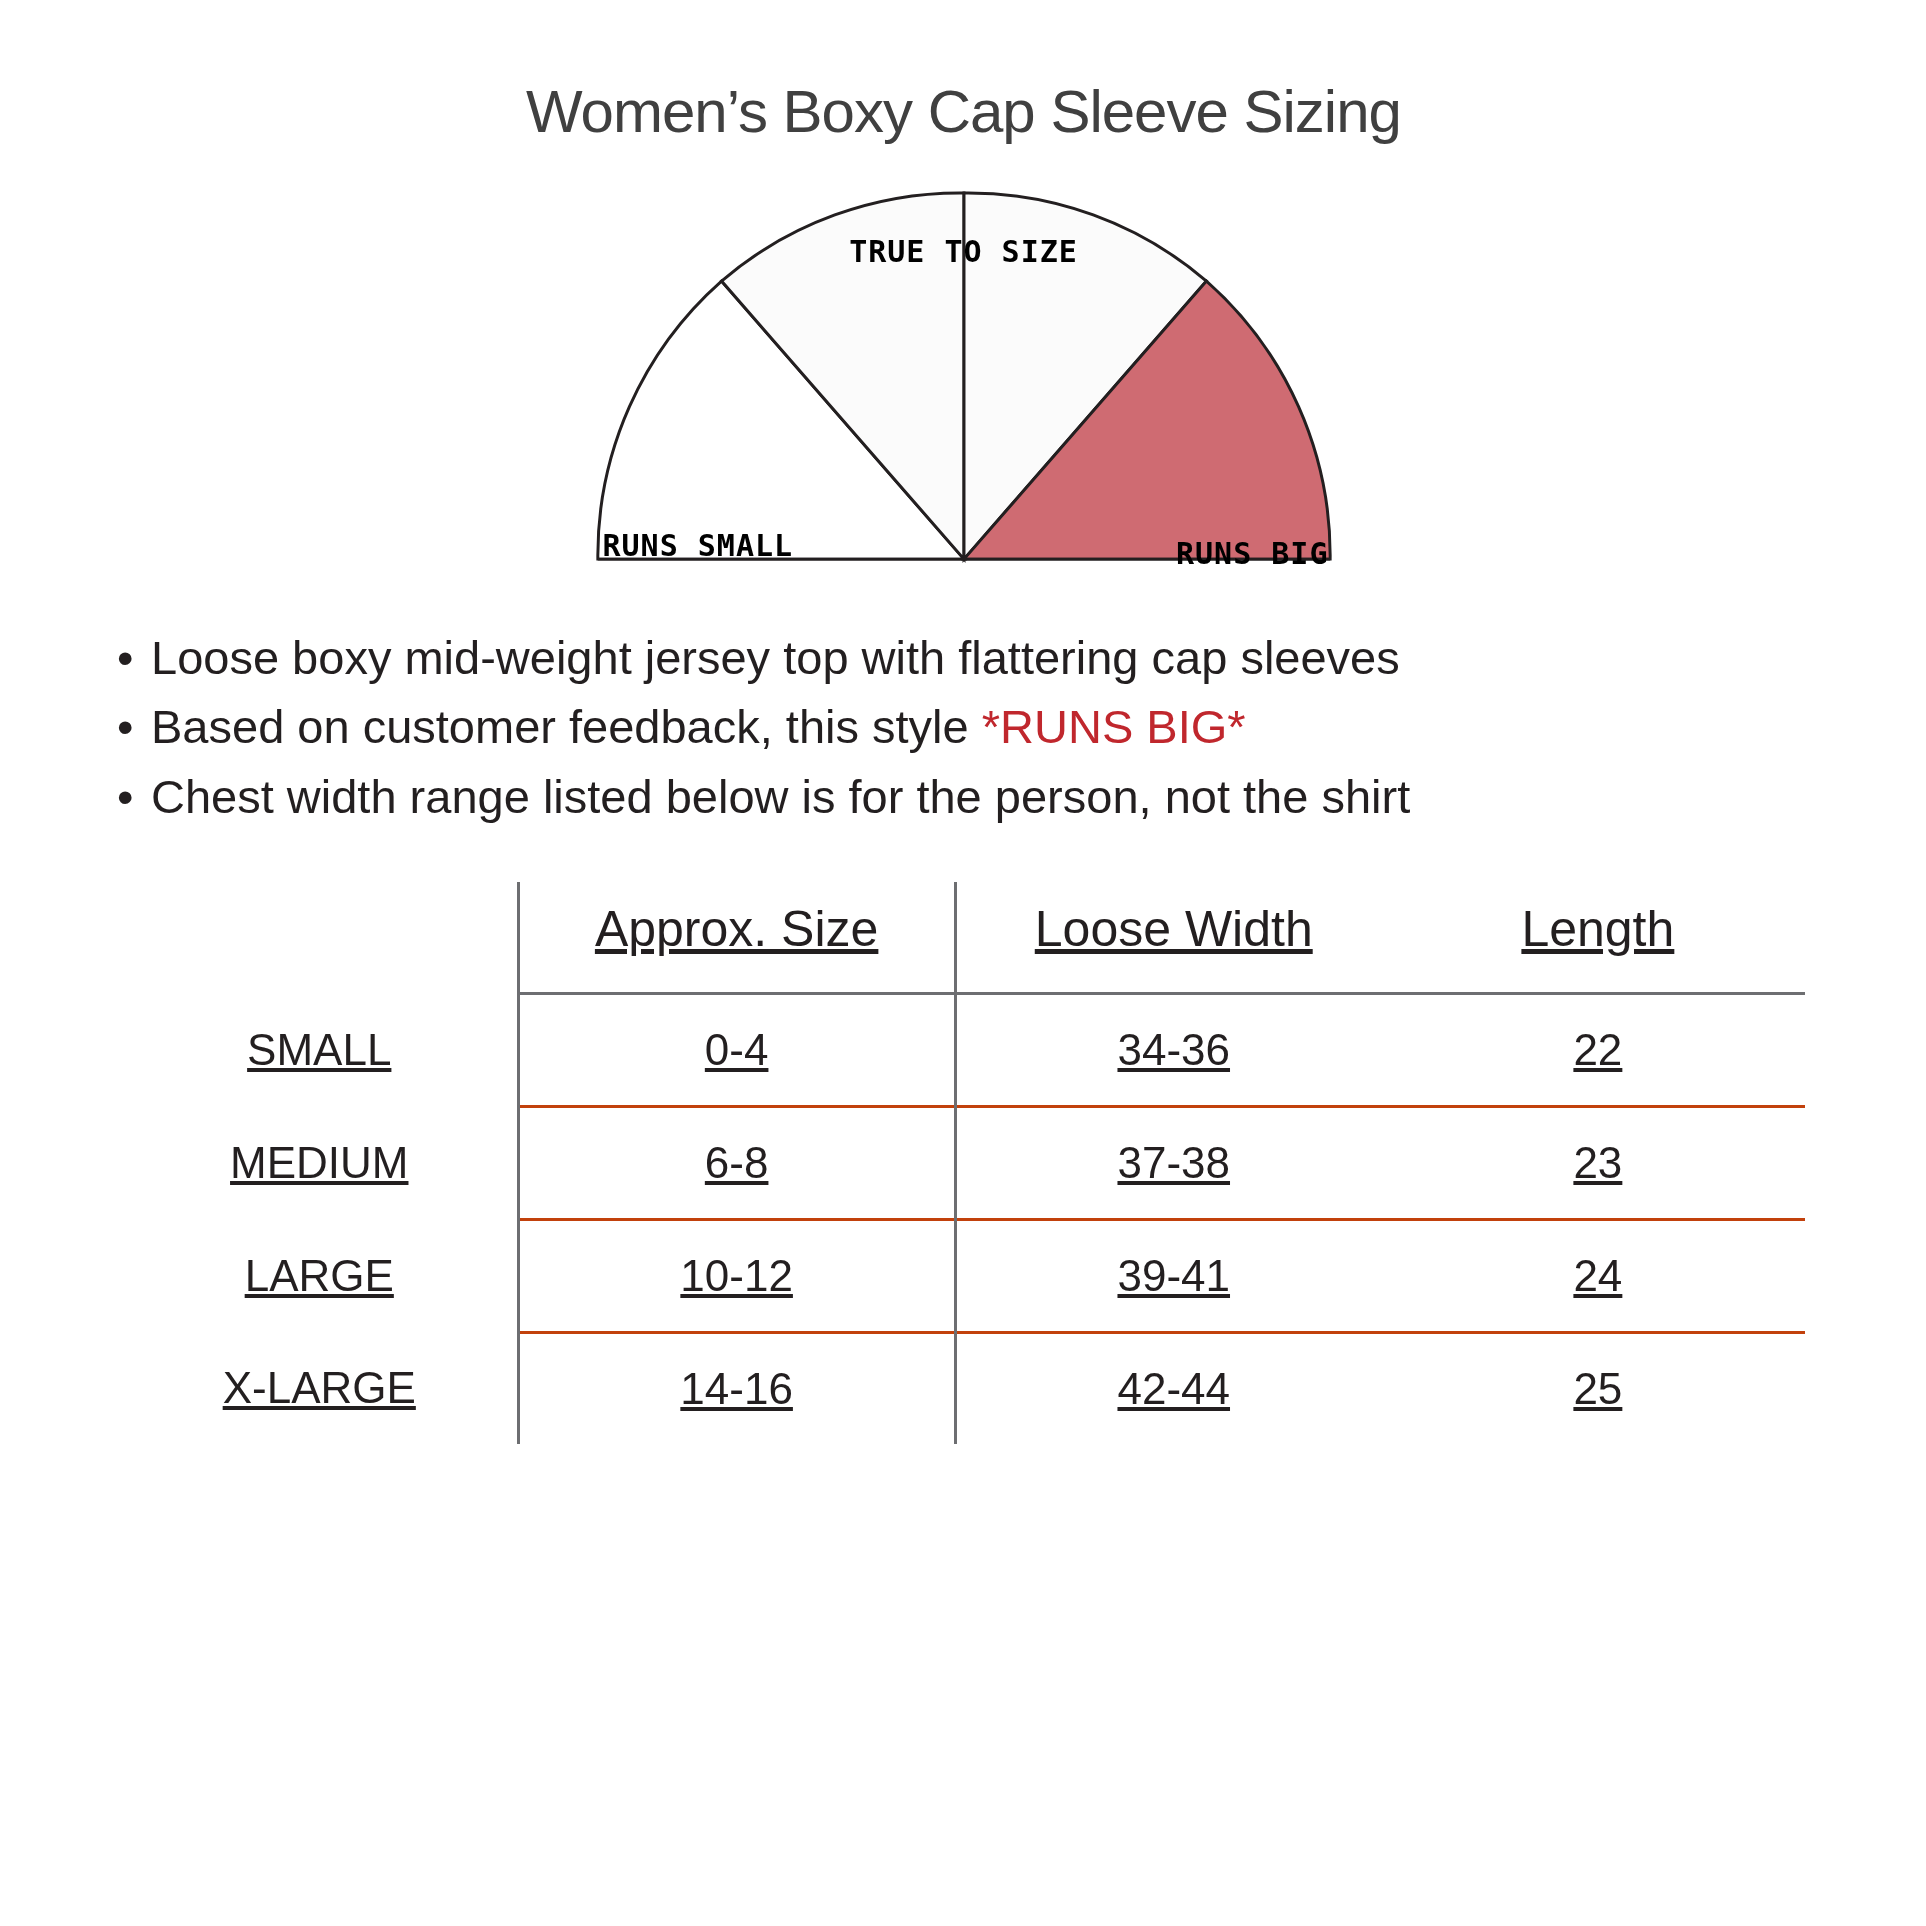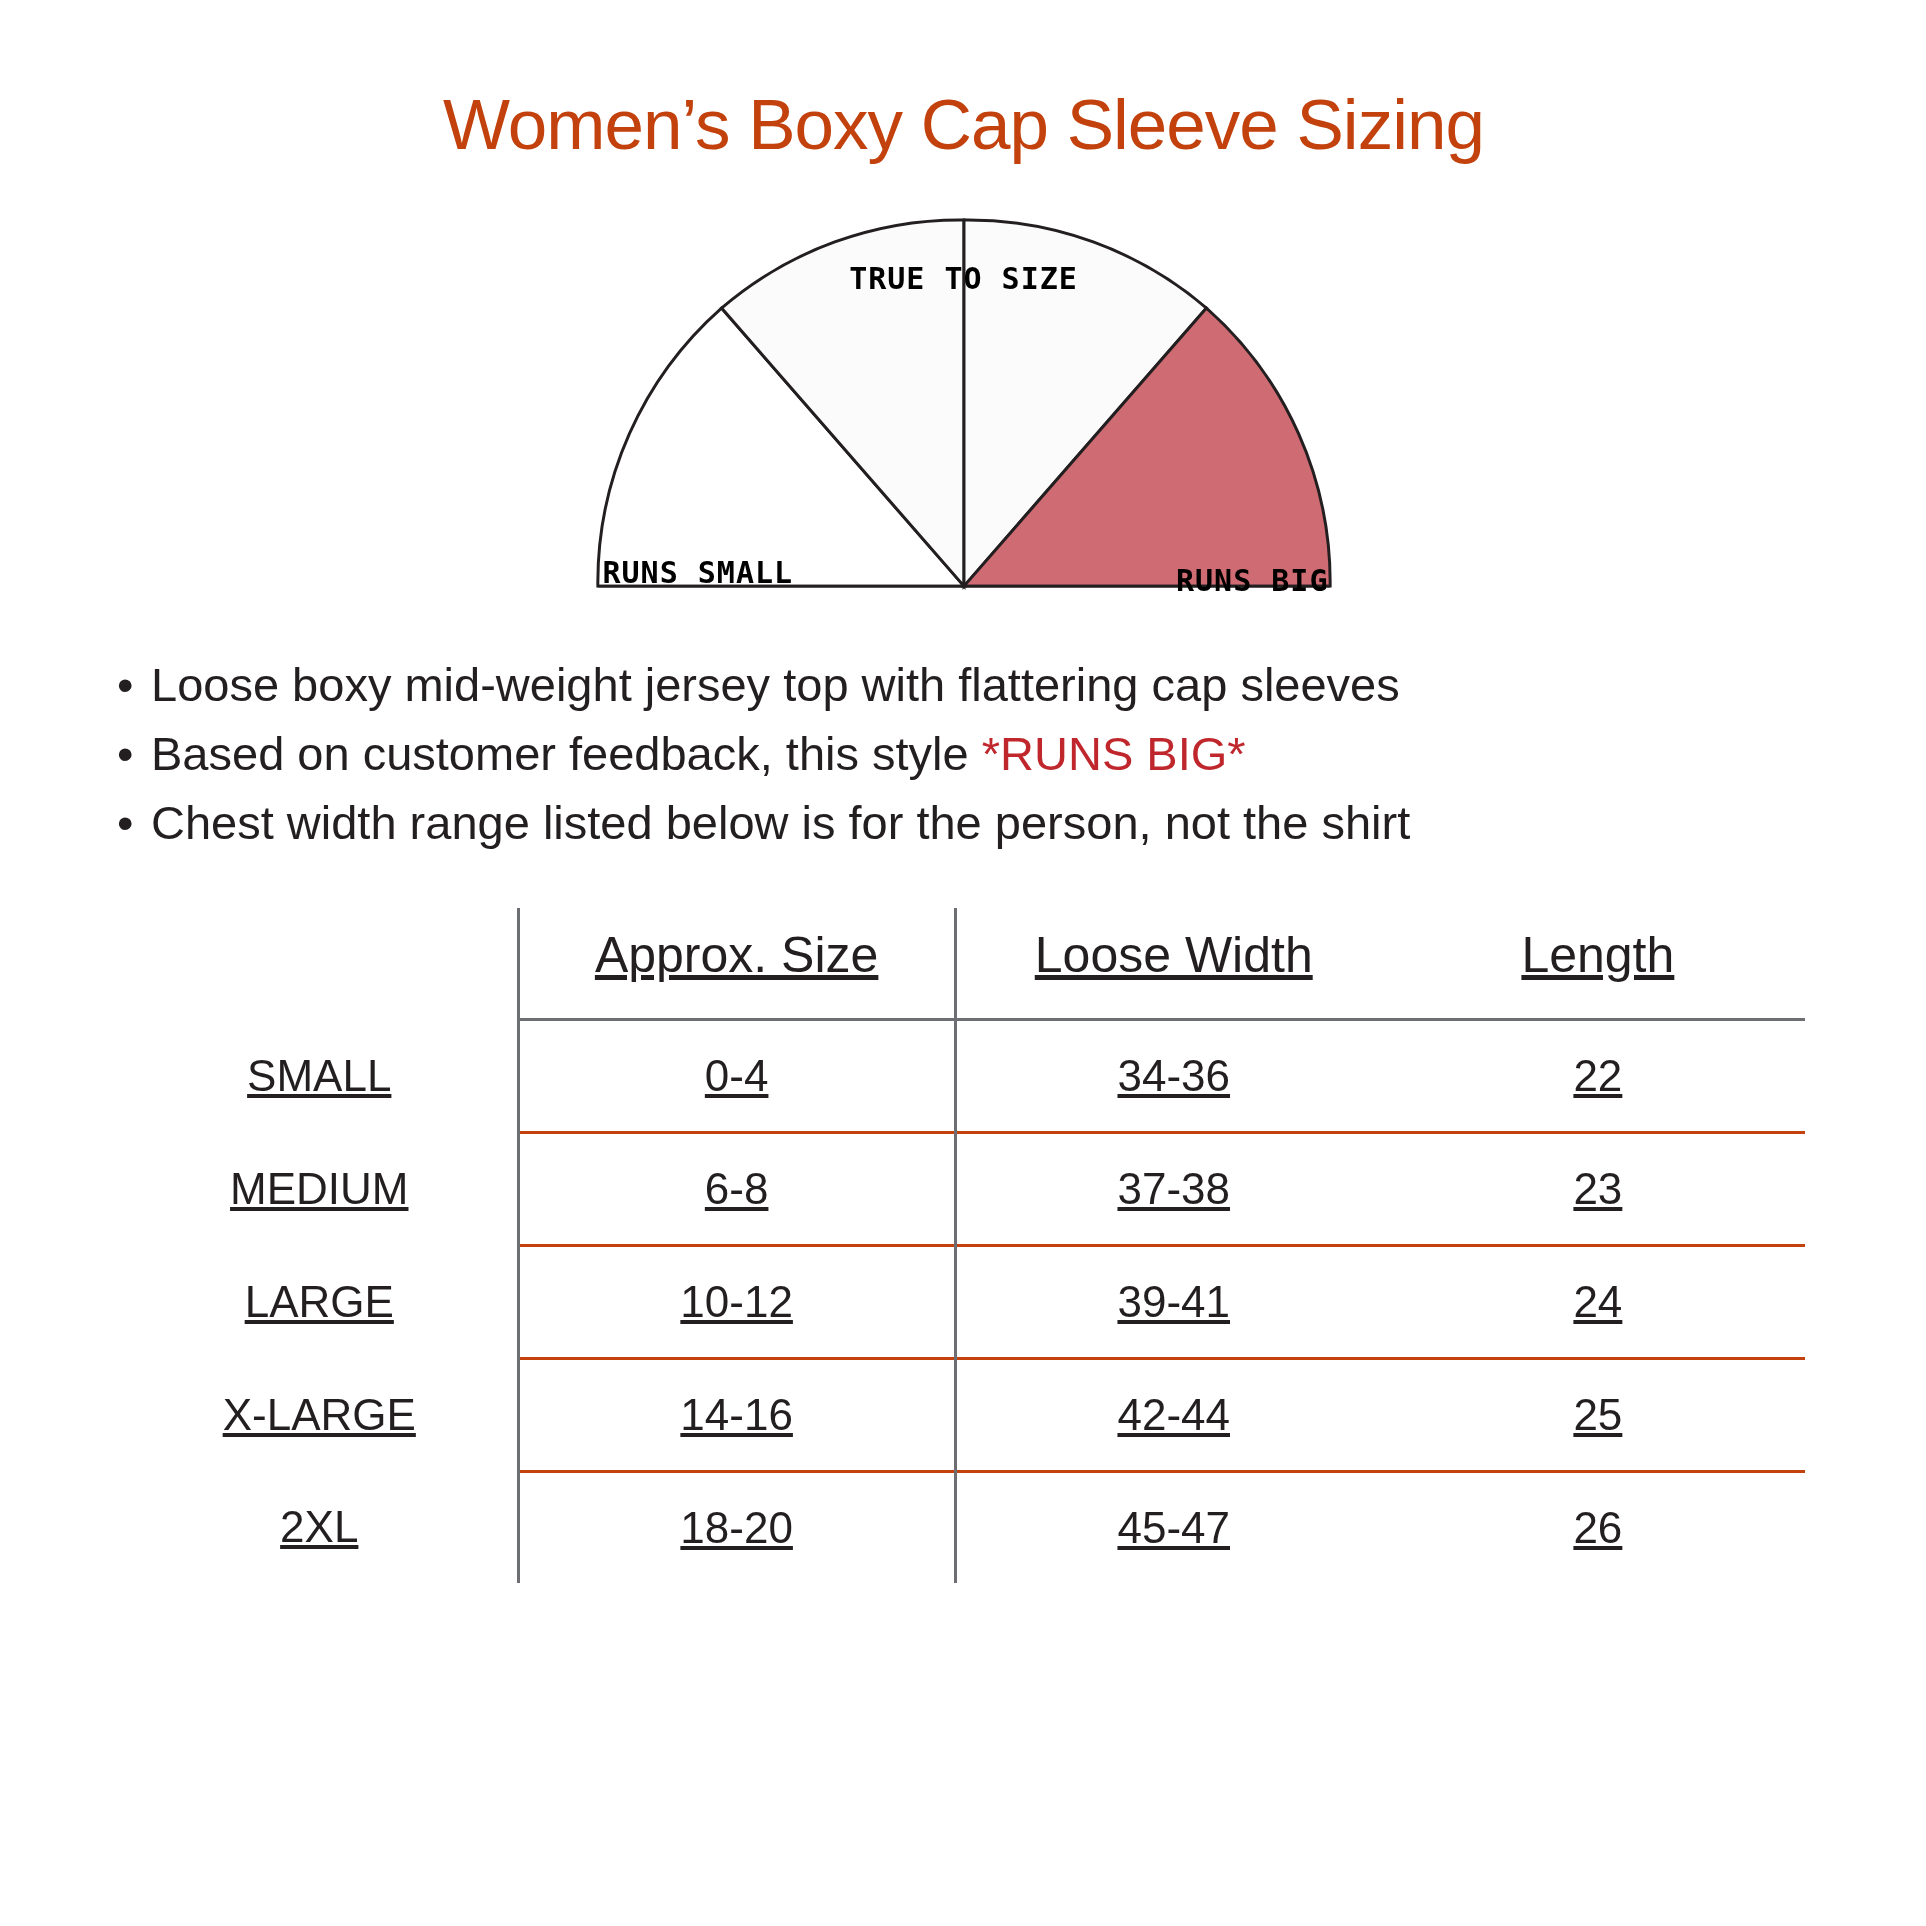--- a/index.html
+++ b/index.html
@@ -18,22 +18,22 @@
   .page {
     width: 1927px;
     height: 1927px;
     box-sizing: border-box;
     padding: 0;
     position: relative;
   }
 
   
   .title {
-    color: #c2410c;
-    font-size: 71px;
+    color: #404040;
+    font-size: 60px;
     font-weight: 400;
     letter-spacing: -1px;
     text-align: center;
     padding-top: 40px;
     line-height: 1.05;
     white-space: nowrap;
   }
 
   
   .gauge-wrap {
@@ -203,24 +203,18 @@
           <td class="col-size">10-12</td>
           <td class="col-chest">39-41</td>
           <td class="col-len">24</td>
         </tr>
         <tr>
           <td class="col-name">X-LARGE</td>
           <td class="col-size">14-16</td>
           <td class="col-chest">42-44</td>
           <td class="col-len">25</td>
         </tr>
-        <tr>
-          <td class="col-name">2XL</td>
-          <td class="col-size">18-20</td>
-          <td class="col-chest">45-47</td>
-          <td class="col-len">26</td>
-        </tr>
       </tbody>
     </table>
   </div>
 
 </div>
 
 
 </body></html>

